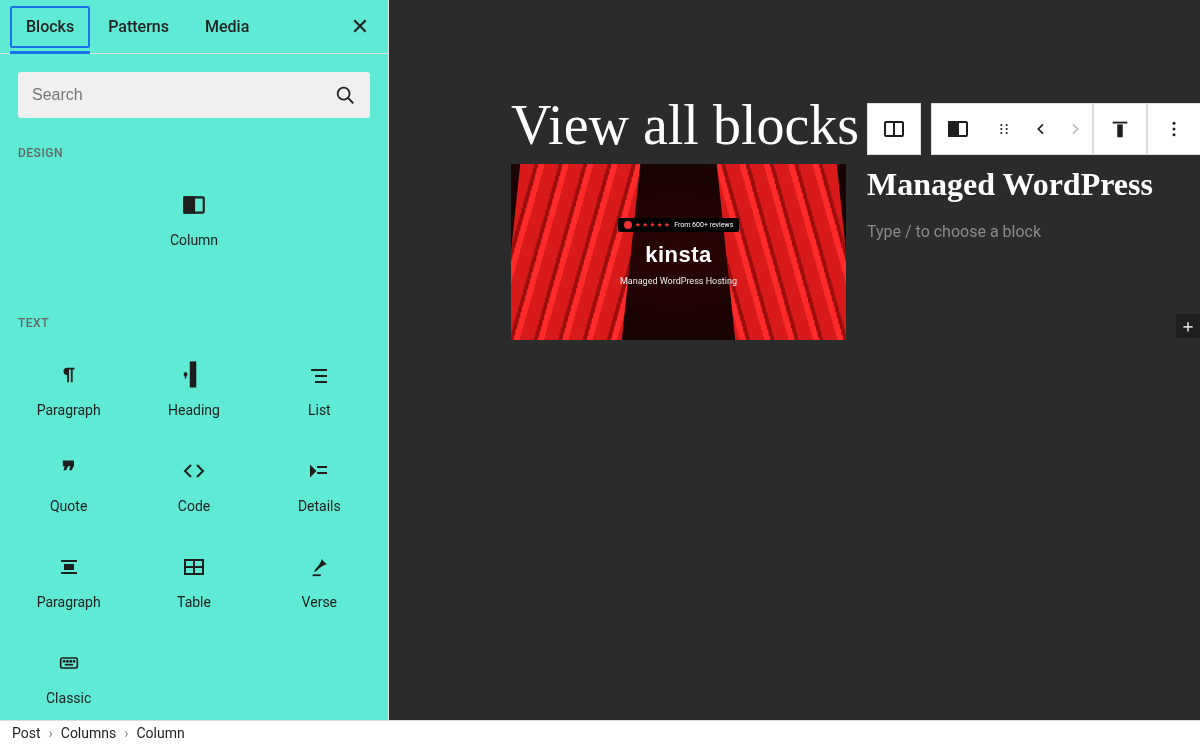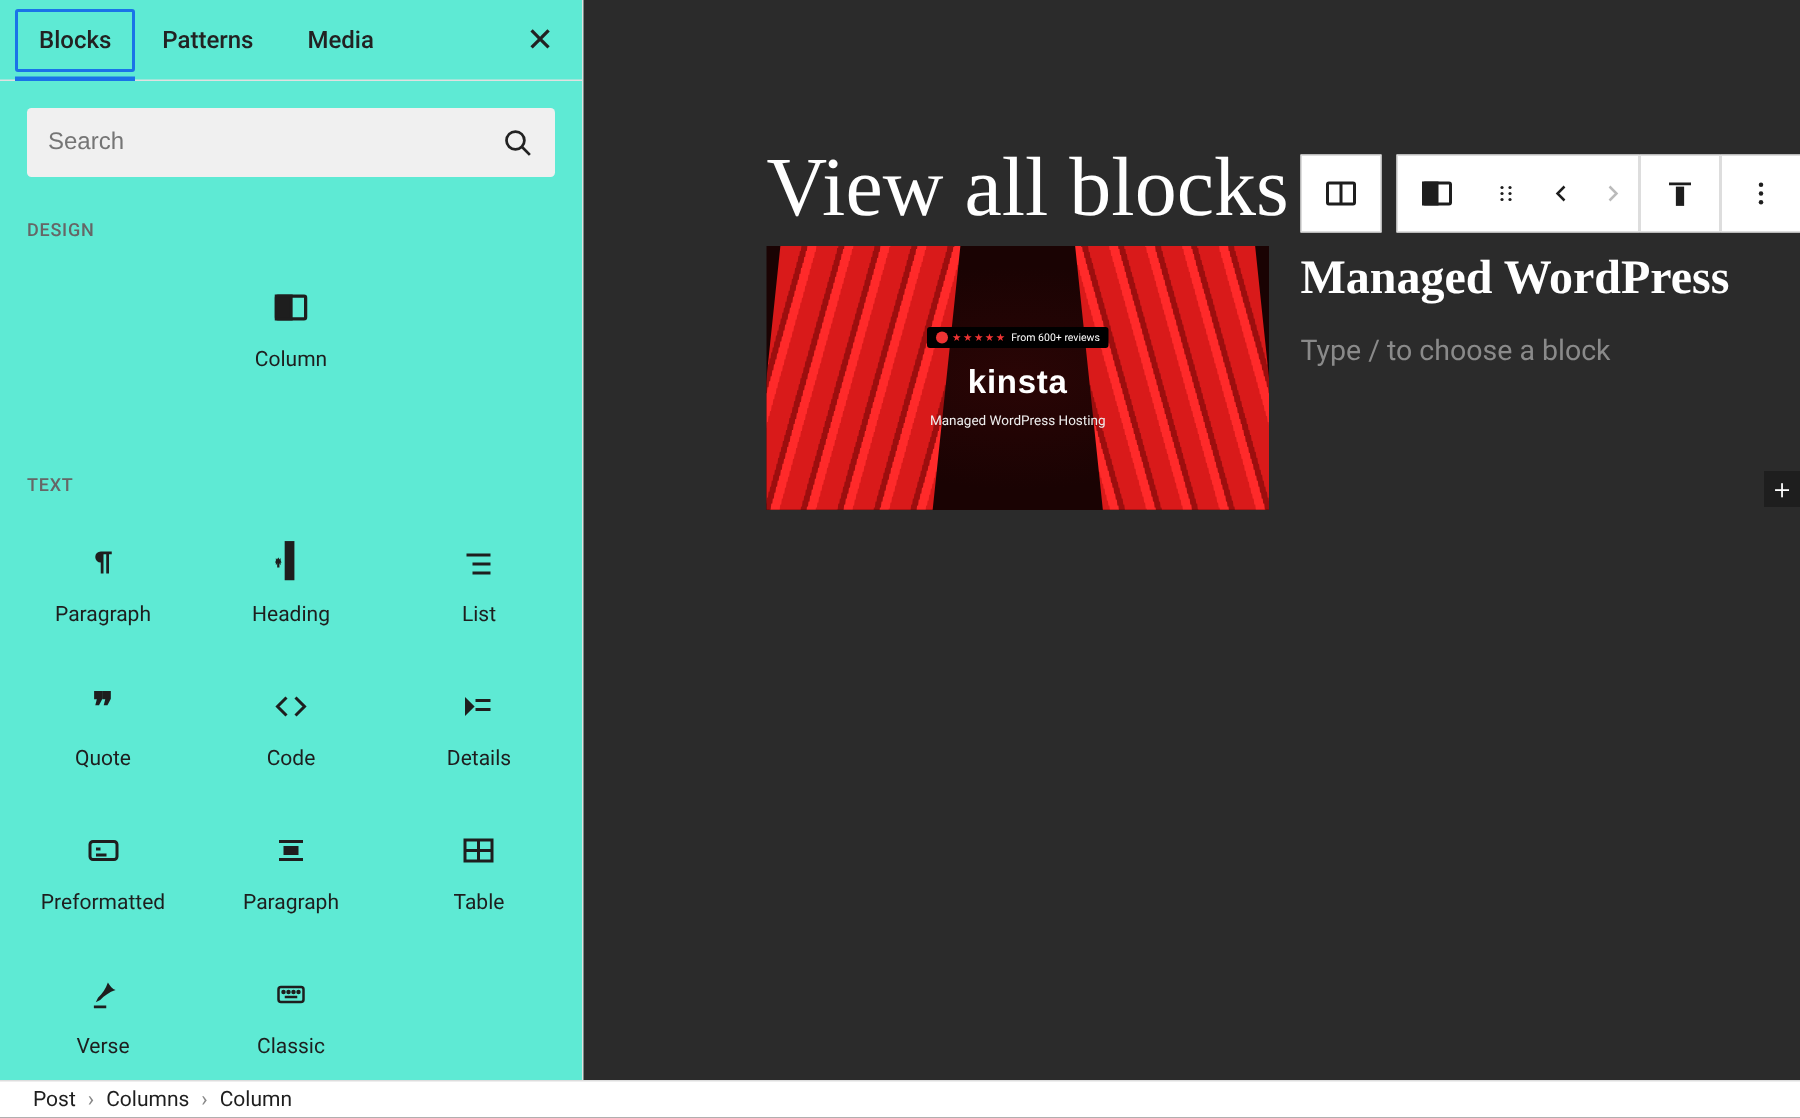--- a/index.html
+++ b/index.html
@@ -36,23 +36,23 @@
   .col-image .logo { position:relative; z-index:2; color:#fff; font-weight:700; font-size:22px; letter-spacing:0.5px; font-family: Arial, sans-serif; }
   .col-image .sub { position:relative; z-index:2; color:#eee; font-size:9px; margin-top:8px; }
   .toolbar { position:absolute; left:478px; top:103px; height:52px; display:flex; }
   .tb-seg { background:#fff; border:1px solid #ddd; display:flex; align-items:center; }
   .tb-btn { width:52px; height:50px; display:flex; align-items:center; justify-content:center; cursor:pointer; color:#1e1e1e; }
   .tb-seg.first { margin-right:10px; }
   .tb-seg.second .tb-btn.narrow { width:40px; }
   .tb-seg.second .tb-btn.arrows { width:34px; }
   .tb-seg + .tb-seg { border-left:1px solid #ddd; }
   .col-heading { position:absolute; left:478px; top:166px; font-family: Georgia, serif; font-size:32px; color:#fff; }
-  .col-placeholder { position:absolute; left:478px; top:222px; font-size:19px; color:#8a8a8a; }
+  .col-placeholder { position:absolute; left:478px; top:222px; font-size:16px; color:#8a8a8a; }
   .add-block-btn { position:absolute; right:0; top:314px; width:24px; height:24px; background:#1e1e1e; display:flex; align-items:center; justify-content:center; color:#fff; font-size:18px; cursor:pointer; }
-  .footer { height:25px; width:1200px; background:#fff; border-top:1px solid #ddd; display:flex; align-items:center; padding:0 14px; font-size:14px; color:#1e1e1e; }
+  .footer { height:25px; width:1200px; background:#fff; border-top:1px solid #ddd; display:flex; align-items:center; padding:0 4px; font-size:14px; color:#1e1e1e; }
   .crumb { padding: 0 8px; }
   .crumb-sep { color:#888; }
   svg { display:block; }
 </style>
 </head>
 <body>
 
 <div class="app">
   <aside class="sidebar">
     <div class="tabs">
@@ -146,30 +146,20 @@
               <path d="M4 8l4 4-4 4z" fill="currentColor"></path>
               <line x1="10" y1="8" x2="20" y2="8"></line>
               <line x1="10" y1="14" x2="20" y2="14"></line>
             </svg>
           </span>
         <span class="blabel">Details</span>
       </div>
       <div class="block-item">
         <span class="bicon">
             <svg viewBox="0 0 24 24" width="24" height="24" fill="none" stroke="currentColor" stroke-width="2">
-              <rect x="3" y="6" width="18" height="12" rx="2"></rect>
-              <line x1="7" y1="11" x2="10" y2="11"></line>
-              <line x1="7" y1="15" x2="14" y2="15"></line>
-            </svg>
-          </span>
-        <span class="blabel">Preformatted</span>
-      </div>
-      <div class="block-item">
-        <span class="bicon">
-            <svg viewBox="0 0 24 24" width="24" height="24" fill="none" stroke="currentColor" stroke-width="2">
               <line x1="4" y1="6" x2="20" y2="6"></line>
               <line x1="4" y1="18" x2="20" y2="18"></line>
               <rect x="8" y="10" width="8" height="4" fill="currentColor"></rect>
             </svg>
           </span>
         <span class="blabel">Paragraph</span>
       </div>
       <div class="block-item">
         <span class="bicon">
             <svg viewBox="0 0 24 24" width="24" height="24" fill="none" stroke="currentColor" stroke-width="2">

